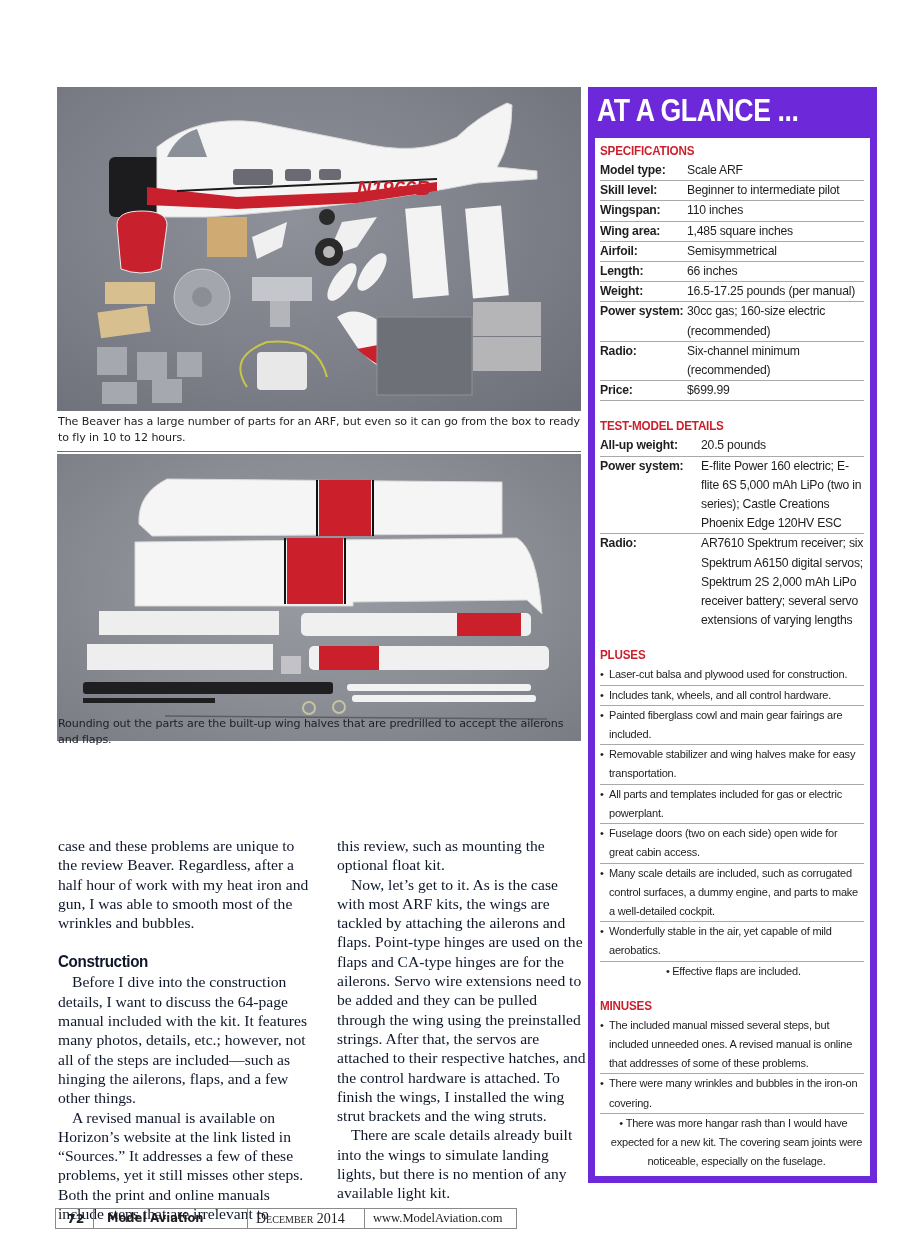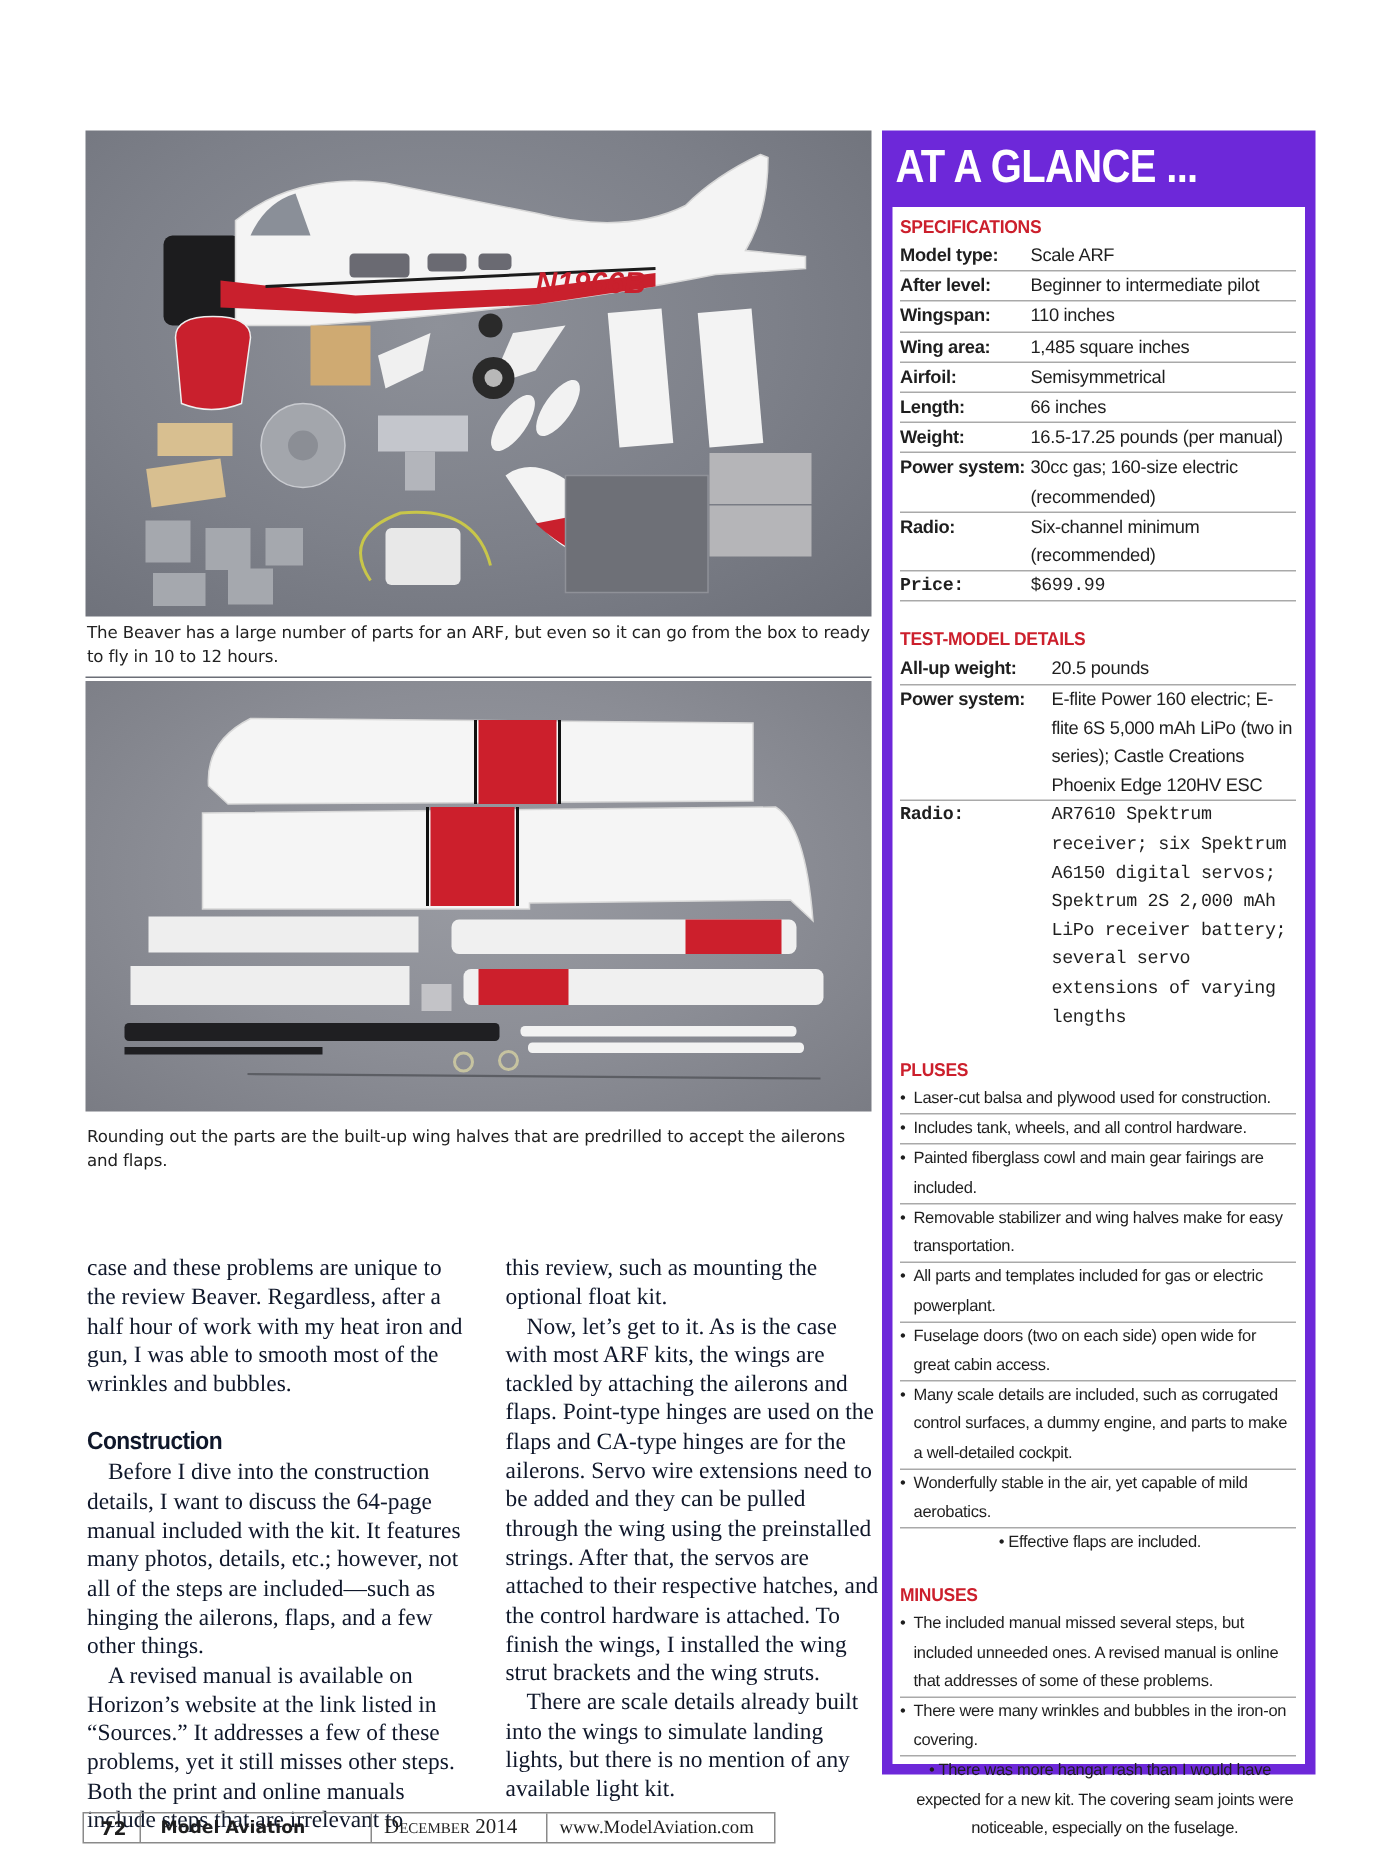--- a/index.html
+++ b/index.html
@@ -6,38 +6,38 @@
   body { width: 916px; height: 1246px; position: relative; overflow: hidden; font-family: "Liberation Sans", sans-serif; color: #1e1e1e; }
 
   
   .photo { position: absolute; left: 57px; width: 524px; overflow: hidden; }
   #photo1 { top: 87px; height: 324px; background: radial-gradient(ellipse at 45% 40%, #8e9199 0%, #7d8089 55%, #6c6f78 100%); }
   #photo2 { top: 454px; height: 287px; background: radial-gradient(ellipse at 50% 45%, #9a9ca3 0%, #8b8d95 55%, #7a7c84 100%); }
   .photo svg { position: absolute; left: 0; top: 0; width: 100%; height: 100%; }
 
   .caption { position: absolute; left: 58px; width: 524px; font-family: "DejaVu Sans", sans-serif; font-size: 11.1px; line-height: 16px; color: #222; letter-spacing: -0.1px; }
   #caption1 { top: 414px; }
-  #caption2 { top: 750px; }
+  #caption2 { top: 716px; }
   .cap-rule { position: absolute; left: 57px; width: 524px; height: 1px; background: #6b6e77; }
 
   
   .col { position: absolute; top: 836px; width: 252px; font-family: "Liberation Serif", serif; font-size: 15.6px; line-height: 19.3px; color: #0f172a; }
   #col1 { left: 58px; }
   #col2 { left: 337px; }
   .col p { margin: 0; }
   .col p.indent { text-indent: 14px; }
   .col h2 { font-family: "Liberation Sans", sans-serif; font-weight: bold; font-size: 16.5px; margin: 20px 0 1px 0; line-height: 19px; letter-spacing: -0.4px; transform: scaleX(0.92); transform-origin: left; }
 
   
   #sidebar { position: absolute; left: 588px; top: 87px; width: 289px; height: 1096px; background: #6d28d9; box-sizing: border-box; }
   #sidebar .title { position: absolute; left: 9px; top: 6px; color: #fff; font-weight: bold; font-size: 31px; letter-spacing: -0.5px; transform: scaleX(0.86); transform-origin: left; white-space: nowrap; }
   #sidebar .inner { position: absolute; left: 7px; top: 51px; right: 7px; bottom: 7px; background: #fff; padding: 6px 6px 0 5px; box-sizing: border-box; font-size: 12px; }
   .sec-head { color: #cc1f2c; font-weight: bold; font-size: 12.4px; line-height: 15px; margin: 0 0 2px 0; letter-spacing: -0.2px; transform: scaleX(0.94); transform-origin: left; }
   .spec-row { display: flex; border-bottom: 1px solid #a9a9a9; line-height: 19.2px; font-size: 12.2px; letter-spacing: -0.2px; }
-  .spec-row:last-child { border-bottom: 1px solid #a9a9a9; font-family: Liberation Mono, monospace; }
+  .spec-row:last-child { border-bottom: 1px solid #a9a9a9; }
   .spec-row .lbl { font-weight: bold; white-space: nowrap; flex: 0 0 auto; }
   .spec-row .val { flex: 1 1 auto; }
   #specs .lbl { width: 87px; }
   #test .lbl { width: 101px; }
   .spec-block { margin-bottom: 18px; }
   .bul { border-bottom: 1px solid #a9a9a9; font-size: 11px; line-height: 19.2px; padding-left: 9px; text-indent: -9px; letter-spacing: -0.2px; }
   .bul:last-child { border-bottom: none; text-align: center; }
   .bul::before { content: "\2022"; display: inline-block; width: 9px; text-indent: 0; }
   #pluses { margin-bottom: 18px; }
 
@@ -165,21 +165,21 @@
   <div class="inner">
 
     <div class="spec-block">
       <div class="sec-head">SPECIFICATIONS</div>
       <div id="specs">
         <div class="spec-row">
             <span class="lbl">Model type:</span>
             <span class="val">Scale ARF</span>
           </div>
         <div class="spec-row">
-            <span class="lbl">After level:</span>
+            <span class="lbl">Skill level:</span>
             <span class="val">Beginner to intermediate pilot</span>
           </div>
         <div class="spec-row">
             <span class="lbl">Wingspan:</span>
             <span class="val">110 inches</span>
           </div>
         <div class="spec-row">
             <span class="lbl">Wing area:</span>
             <span class="val">1,485 square inches</span>
           </div>

